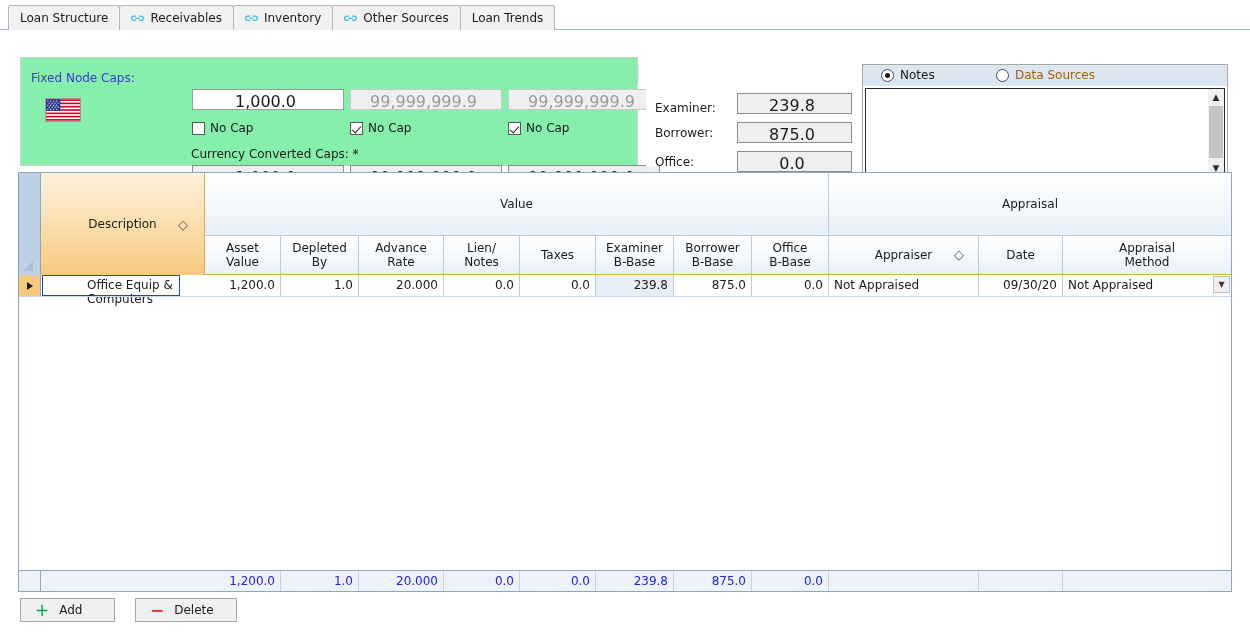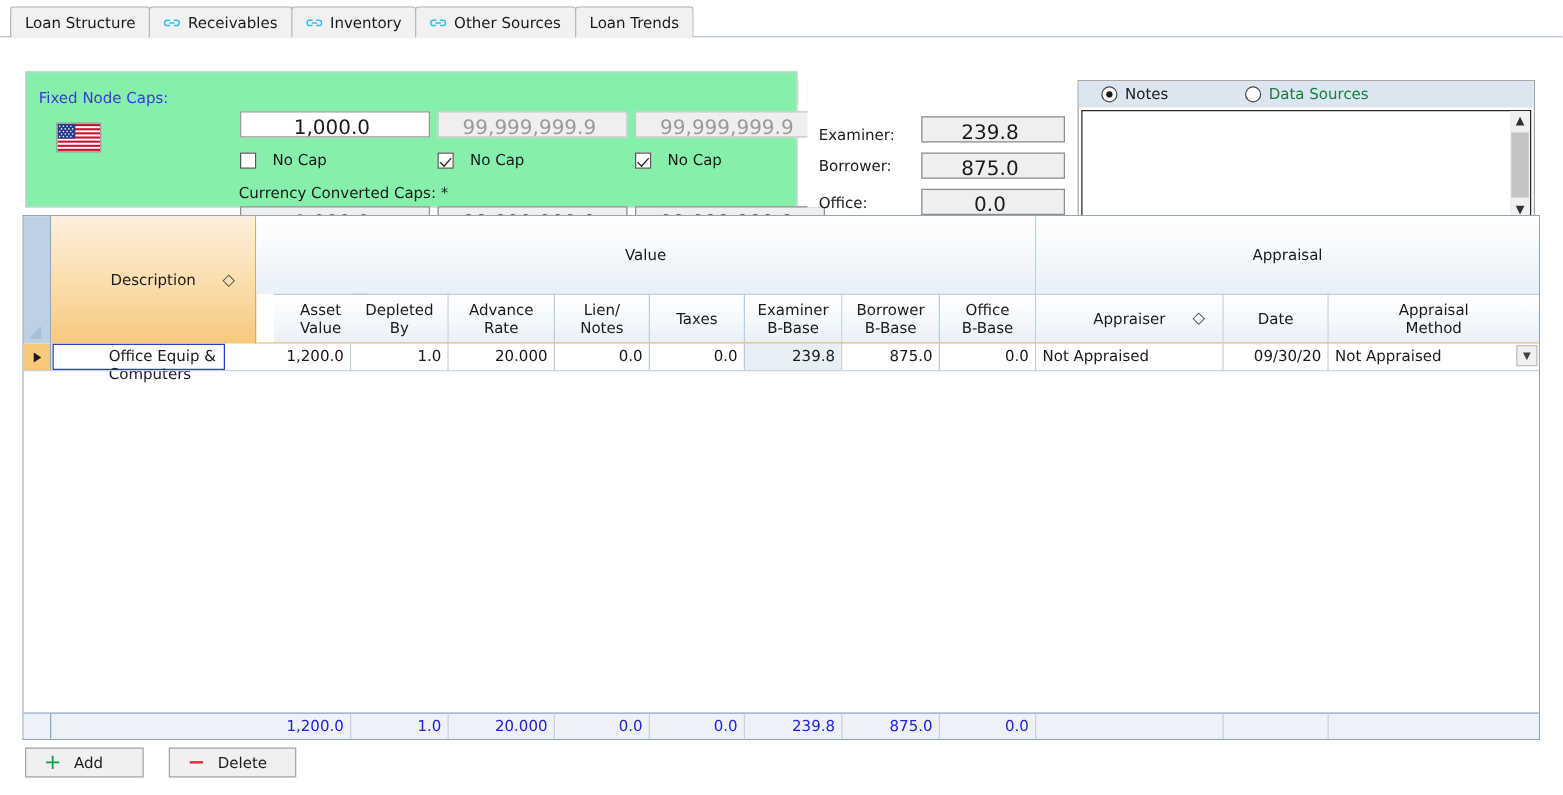--- a/index.html
+++ b/index.html
@@ -69,21 +69,21 @@
     border: 1px solid #9b9b9b;
     background: #ffffff;
     text-align: center;
     padding: 2px 5px 0 0;
     font-size: 16px;
     color: #1a1a1a;
   }
   .numfield.ro { background: #efefef; color: #9a9a9a; border-color: #c8c8c8; }
   .numfield.ro2 { background: #efefef; color: #1a1a1a; border-color: #8d8d8d; }
 
-  .chkrow { position: absolute; display: flex; align-items: center; gap: 13px; font-size: 12px; color: #1a1a1a; text-align: right; }
+  .chkrow { position: absolute; display: flex; align-items: center; gap: 5px; font-size: 12px; color: #1a1a1a; text-align: right; }
   .chkbox {
     width: 13px; height: 13px; border: 1px solid #585858; background: #ffffff;
     display: inline-block; position: relative; flex: none;
   }
   .chkbox.checked::after {
     content: ""; position: absolute; left: 3px; top: 1px;
     width: 4px; height: 8px; border: solid #202020; border-width: 0 1.6px 1.6px 0;
     transform: rotate(42deg);
   }
   .ccc-label { position: absolute; left: 170px; top: 89px; font-size: 12px; color: #1a1a1a; }
@@ -338,21 +338,21 @@
     </div>
 
     <div class="notespanel">
       <div class="notes-tabbar">
         <div class="radio-item" style="left:18px;">
           <span class="radio sel"></span>
           <span>Notes</span>
         </div>
         <div class="radio-item" style="left:133px;">
           <span class="radio"></span>
-          <span style="color:#15803d;">Data Sources</span>
+          <span style="color:#a16207;">Data Sources</span>
         </div>
       </div>
 
       <div class="notes-area">
         <div style="position:absolute;left:3px;top:2px;right:19px;font-size:12px;color:#1a1a1a;"></div>
 
         <div class="nt-vscroll">
           <div class="sb-btn" style="top:0;">▲</div>
           <div class="sb-thumb" style="left:1px; top:17px; width:14px; height:52px;"></div>
           <div class="sb-btn" style="bottom:0;">▼</div>
@@ -376,21 +376,21 @@
       <span class="diamond" style="right:16px;">◇</span>
     </div>
 
     <div class="group-hdr" style="left:186px; width:624px;">
       <span>Value</span>
     </div>
     <div class="group-hdr" style="left:810px; right:0; border-right:none;">
       <span>Appraisal</span>
     </div>
 
-    <div class="col-hdr" style="left:186px; width:76px;margin-left:14px;">
+    <div class="col-hdr" style="left:186px; width:76px;">
       <span>Asset<br>Value</span>
     </div>
     <div class="col-hdr" style="left:262px; width:78px;">
       <span>Depleted<br>By</span>
     </div>
     <div class="col-hdr" style="left:340px; width:85px;">
       <span>Advance<br>Rate</span>
     </div>
     <div class="col-hdr" style="left:425px; width:76px;">
       <span>Lien/<br>Notes</span>

